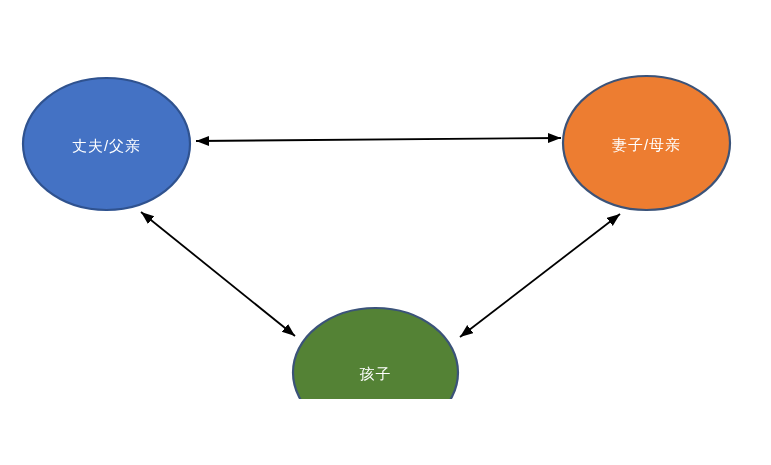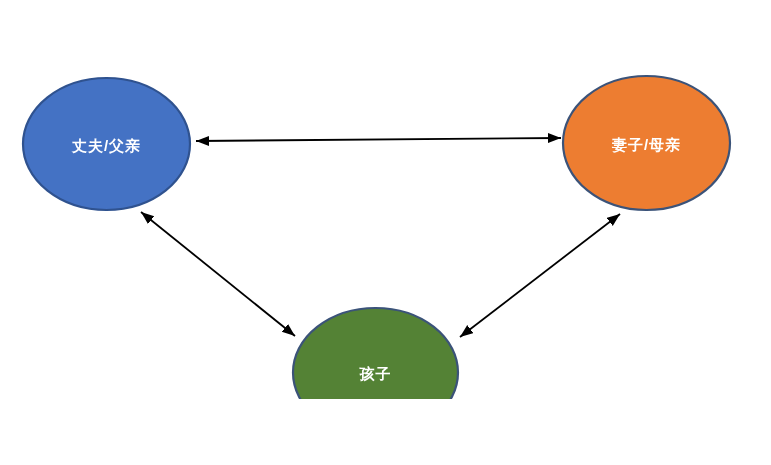--- a/index.html
+++ b/index.html
@@ -7,21 +7,20 @@
     padding: 0;
     background: #ffffff;
     font-family: "Liberation Sans", "DejaVu Sans", sans-serif;
   }
   .canvas {
     position: relative;
     width: 771px;
     height: 399px;
     background: #ffffff;
     overflow: hidden;
-    font-weight: bold;
   }
   svg { display: block; }
   .node-label {
     font-size: 15px;
     letter-spacing: 1px;
   }
 </style>
 </head>
 <body>
 

